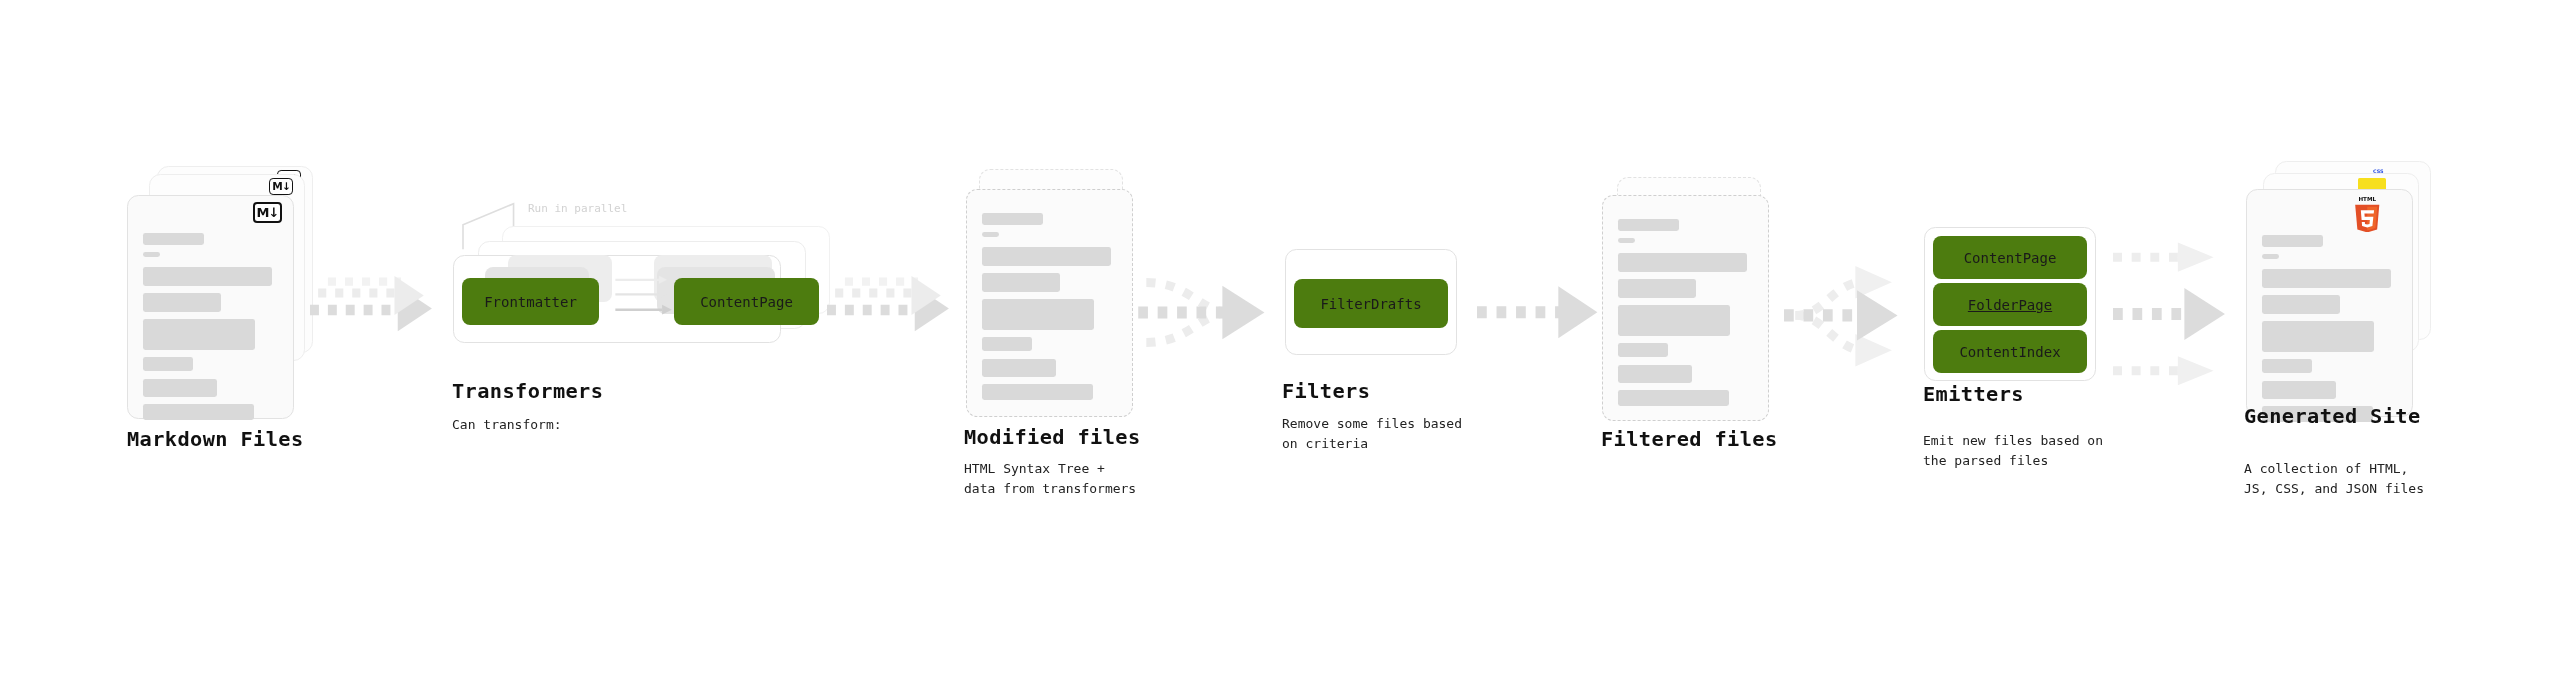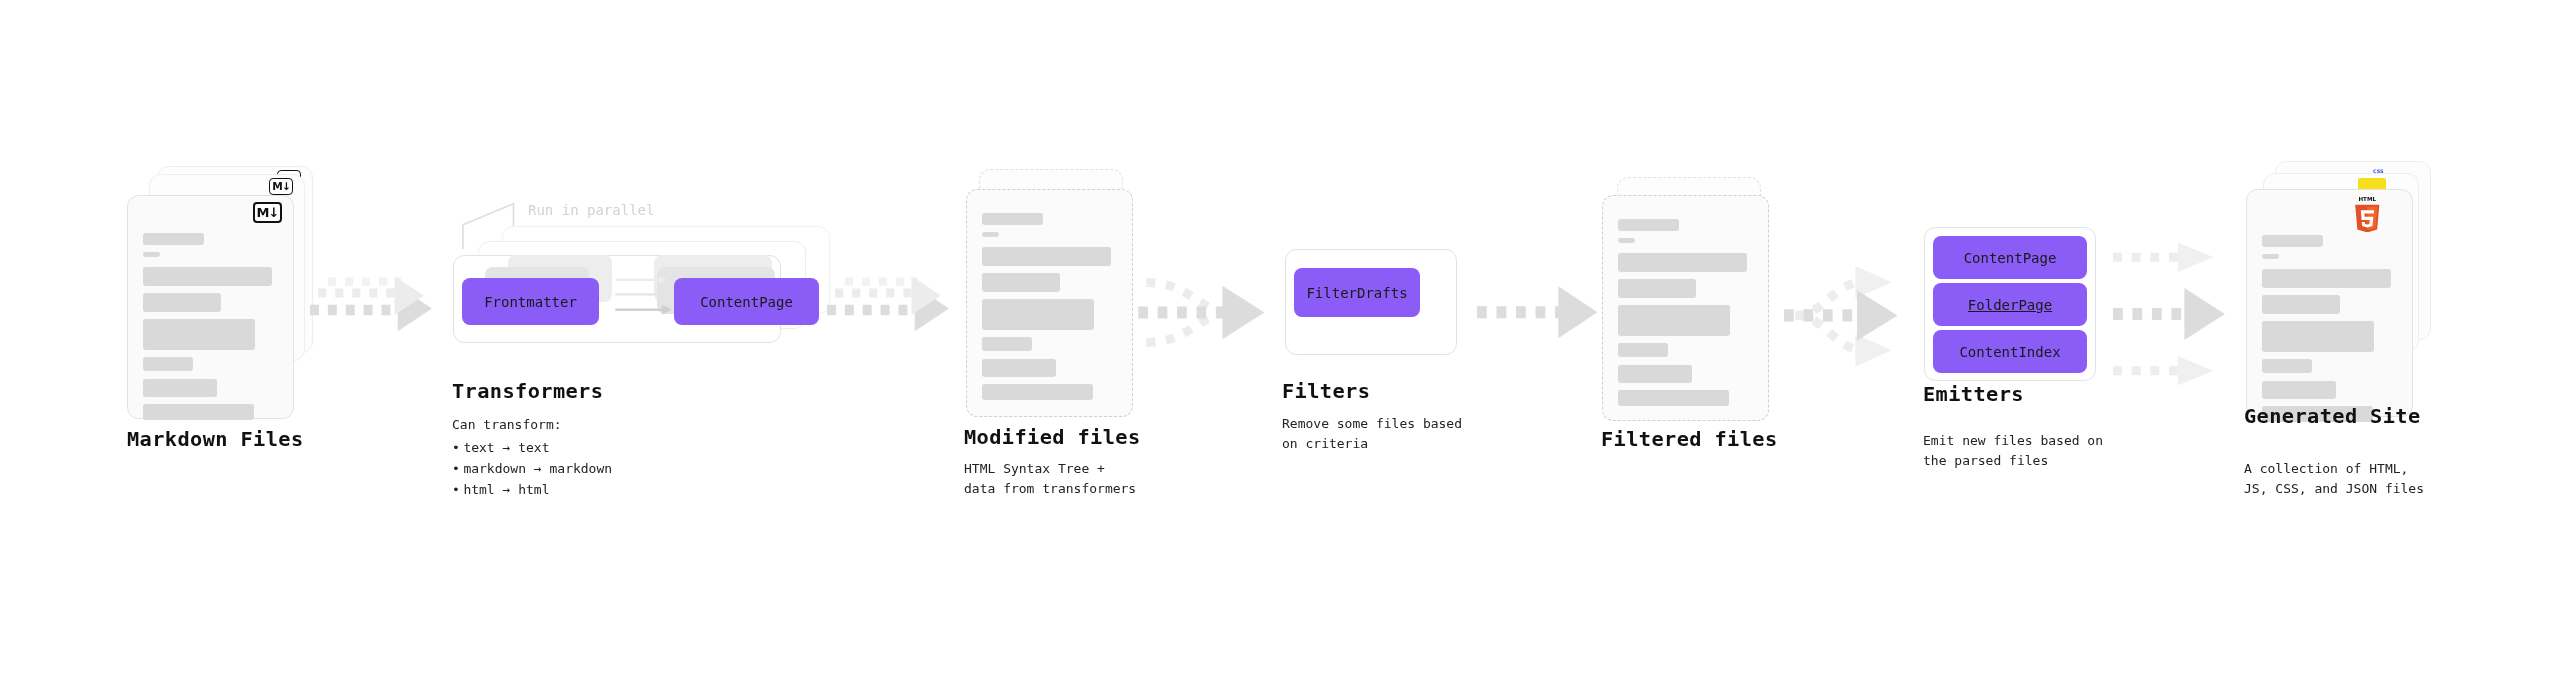--- a/index.html
+++ b/index.html
@@ -43,38 +43,38 @@
 
   
   .proc-box {
     position:absolute;
     border:1.6px solid #e2e2e2;
     border-radius:11.4px;
     background:#ffffff;
   }
   .chip {
     position:absolute;
-    background:#8b5cf6;
+    background:#4d7c0f;
     border-radius:8.1px;
     display:flex; align-items:center; justify-content:center;
     font-size:14px; color:#1a1a1a; letter-spacing:0px;
     white-space:nowrap;
   }
 
   
   .title {
     position:absolute;
     font-size:20.3px; color:#111; white-space:nowrap; letter-spacing:0.4px;
   }
   .sub {
     position:absolute;
     font-size:13px; color:#222; line-height:1.55; white-space:pre-line;
   }
   .note-parallel {
-    position:absolute; font-size:14px; color:#d2d2d2; white-space:nowrap;
+    position:absolute; font-size:11px; color:#d2d2d2; white-space:nowrap;
   }
 
   .bullets { position:absolute; font-size:13px; color:#222; line-height:1.62; }
   .bullets .hdr { margin-bottom:1.6px; }
   .bullets ul { list-style:none; }
   .bullets li { padding-left:11.4px; position:relative; }
   .bullets li::before {
     content:"\2022"; position:absolute; left:0px; top:0;
   }
 
@@ -146,25 +146,20 @@
       <polygon points="58,37 70,43 58,49" fill="#cfcfcf"></polygon>
     </svg>
 
     <div class="chip" style="left:462px; top:278px; width:137px; height:47px;">Frontmatter</div>
     <div class="chip" style="left:674px; top:278px; width:145px; height:47px;">ContentPage</div>
 
     <h3 class="title" style="left:452px; top:379px;">Transformers</h3>
 
     <div class="bullets" style="left:452px; top:414px;">
       <div class="hdr">Can transform:</div>
-      <ul>
-        <li>text → text</li>
-        <li>markdown → markdown</li>
-        <li>html → html</li>
-      </ul>
     </div>
   </div>
 
   <svg class="arrow" style="left:827px; top:279px;" width="130" height="49" viewBox="0 0 160 60">
     <line x1="0" y1="38" x2="112" y2="38" stroke="#dcdcdc" stroke-width="13" stroke-dasharray="11 11"></line>
     <line x1="10" y1="17" x2="112" y2="17" stroke="#ececec" stroke-width="11" stroke-dasharray="10 11"></line>
     <line x1="22" y1="3" x2="112" y2="3" stroke="#f2f2f2" stroke-width="10" stroke-dasharray="10 11"></line>
     <polygon points="108,8 150,36 108,64" fill="#dcdcdc"></polygon>
     <polygon points="104,-4 140,20 104,44" fill="#ececec"></polygon>
   </svg>
@@ -191,21 +186,21 @@
 
   <svg class="arrow" style="left:1138px; top:268px;" width="138" height="89" viewBox="0 0 170 110">
     <path d="M 10 18 C 60 18, 72 48, 104 54" fill="none" stroke="#ececec" stroke-width="11" stroke-dasharray="11 13" stroke-linecap="butt"></path>
     <path d="M 10 92 C 60 92, 72 62, 104 56" fill="none" stroke="#ececec" stroke-width="11" stroke-dasharray="11 13" stroke-linecap="butt"></path>
     <line x1="0" y1="55" x2="108" y2="55" stroke="#dcdcdc" stroke-width="15" stroke-dasharray="12 12"></line>
     <polygon points="104,22 156,55 104,88" fill="#dcdcdc"></polygon>
   </svg>
 
   <div>
     <div class="proc-box" style="left:1285px; top:249px; width:172px; height:106px;"></div>
-    <div class="chip" style="left:1294px; top:268px; width:126px; height:49px;">FilterDrafts</div>
+    <div class="chip" style="left:1294px; top:279px; width:154px; height:49px;">FilterDrafts</div>
 
     <h3 class="title" style="left:1282px; top:379px;">Filters</h3>
     <div class="sub" style="left:1282px; top:414px;">Remove some files based
 on criteria</div>
   </div>
 
   <svg class="arrow" style="left:1477px; top:291px;" width="122" height="49" viewBox="0 0 150 60">
     <line x1="0" y1="26" x2="104" y2="26" stroke="#dcdcdc" stroke-width="15" stroke-dasharray="12 12"></line>
     <polygon points="100,-6 148,26 100,58" fill="#dcdcdc"></polygon>
   </svg>

